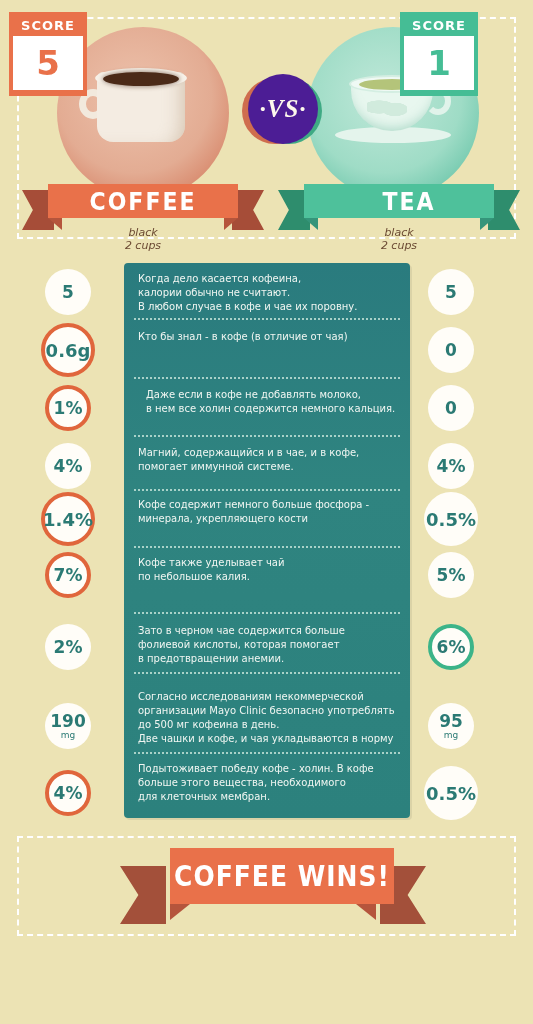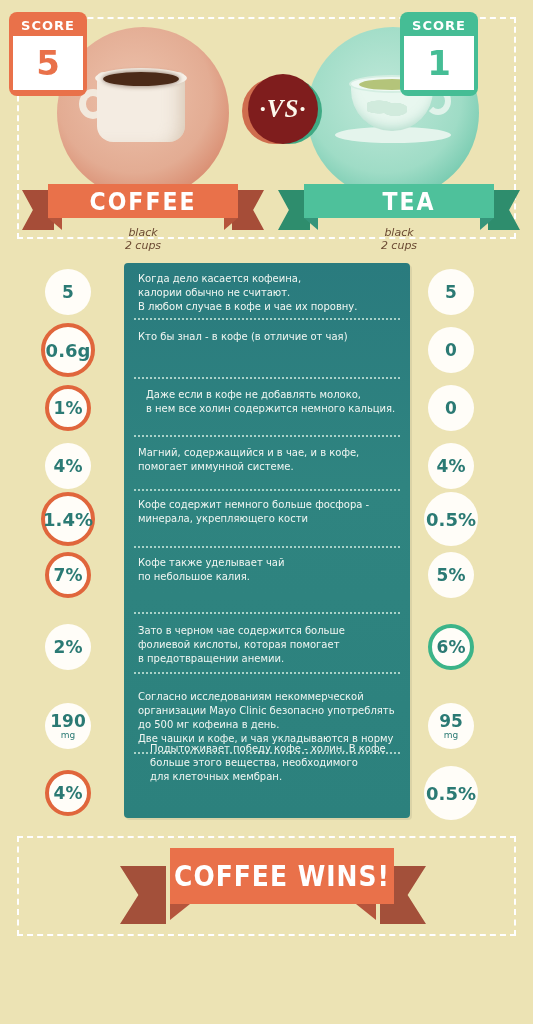--- a/index.html
+++ b/index.html
@@ -50,21 +50,21 @@
   .leafy { position:absolute; left:60px; top:68px; width:40px; height:24px;
          background:
            radial-gradient(ellipse at 30% 50%, #cfe9db 0 38%, transparent 40%),
            radial-gradient(ellipse at 70% 60%, #cfe9db 0 32%, transparent 34%);
          opacity:.9; }
 
   
   .vs-wrap { position:absolute; left:223px; top:55px; width:80px; height:80px; }
   .vs-sh-l { position:absolute; left:0; top:4px; width:66px; height:66px; border-radius:50%; background:#cf6d4e; }
   .vs-sh-r { position:absolute; left:14px; top:4px; width:66px; height:66px; border-radius:50%; background:#3faa84; }
-  .vs-core { position:absolute; left:6px; top:0px;  width:70px; height:70px; border-radius:50%; background:#7f1d1d; }
+  .vs-core { position:absolute; left:6px; top:0px;  width:70px; height:70px; border-radius:50%; background:#4c1d95; }
   .vs-core span { position:absolute; inset:0; display:flex; align-items:center; justify-content:center;
       color:#fdf8ec; font-family:"Liberation Serif", serif; font-size:25px; font-style:italic;
       letter-spacing:1px; font-weight:700; }
 
   
   .ribbon { position:absolute; top:165px; height:34px; }
   .ribbon.coffee { left:29px;  width:190px; }
   .ribbon.tea    { left:285px; width:190px; }
   .rb-tail { position:absolute; top:6px; width:32px; height:40px; }
   .rb-tail.l { left:-26px; clip-path: polygon(0 0, 100% 0, 100% 100%, 0 100%, 34% 50%); }
@@ -107,21 +107,21 @@
   .circ .v { font-size:17px; line-height:17px; }
   .circ .u { font-size:9px; line-height:10px; font-weight:400; }
   .circ.ring-coffee { border:4px solid #e0663c; }
   .circ.ring-tea    { border:4px solid #3cb489; }
   .circ.wide { width:54px; height:54px; }
   .circ.wide .v { font-size:18px; }
 
   
   .footer { position:absolute; left:17px; top:836px; width:499px; height:100px;
      border:2px dashed #ffffff; }
-  .scorebox { position:absolute; top:12px; width:78px; height:84px; border-radius:8px; padding:4px; }
+  .scorebox { position:absolute; top:12px; width:78px; height:84px; border-radius:0; padding:4px; }
   .scorebox.coffee { left:9px;  background:#e9714a; }
   .scorebox.tea    { left:400px; background:#45bd95; }
   .scorebox .lbl { text-align:center; color:#fff; font-size:13px; font-weight:900;
      letter-spacing:1px; line-height:20px; font-family:"DejaVu Sans", sans-serif; }
   .scorebox .num { background:#fff; height:54px; display:flex; align-items:center;
      justify-content:center; font-size:34px; font-weight:900;
      font-family:"DejaVu Sans", sans-serif; }
   .scorebox.coffee .num { color:#e9714a; }
   .scorebox.tea    .num { color:#45bd95; }
 
@@ -301,21 +301,21 @@
       </div>
       <div class="sep" style="top: 752px; left: 134px;"></div>
       <div class="circ" style="top: 703px; left: 45px;">
         <div class="v">190</div>
         <div class="u">mg</div>
       </div>
       <div class="circ" style="top: 703px; left: 428px;">
         <div class="v">95</div>
         <div class="u">mg</div>
       </div>
-      <div class="row" style="top: 742px; left: 124px; padding-left: 12px;">
+      <div class="row" style="top: 762px; left: 124px;">
         <div class="txt">
           <div>Подытоживает победу кофе - холин. В кофе</div>
           <div>больше  этого вещества, необходимого</div>
           <div>для клеточных мембран.</div>
         </div>
       </div>
       <div class="circ ring-coffee" style="top: 770px; left: 45px;">
         <div class="v">4%</div>
       </div>
       <div class="circ wide" style="top: 766px; left: 424px;">

